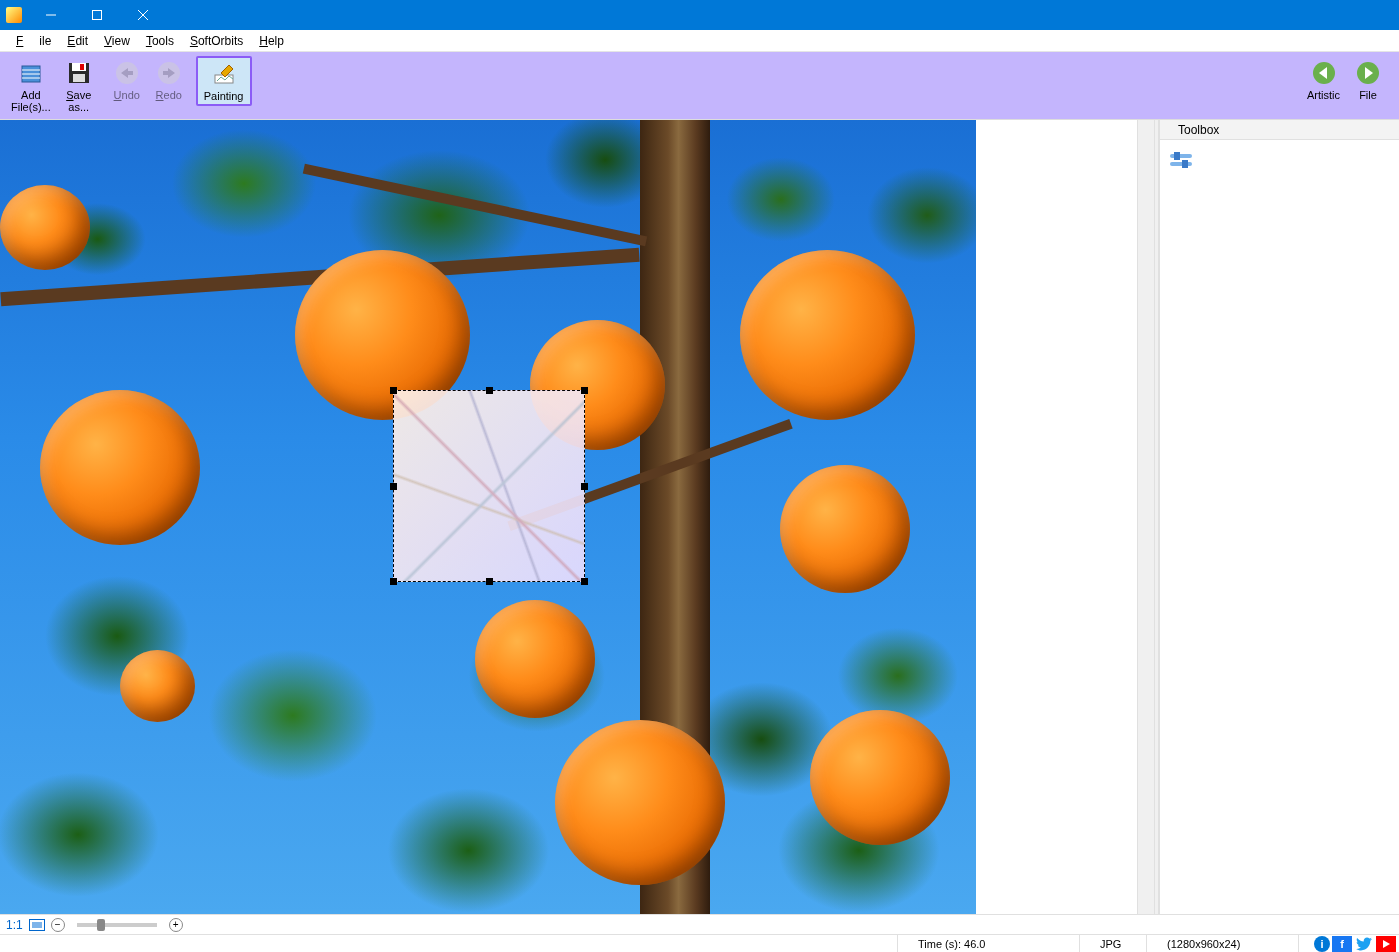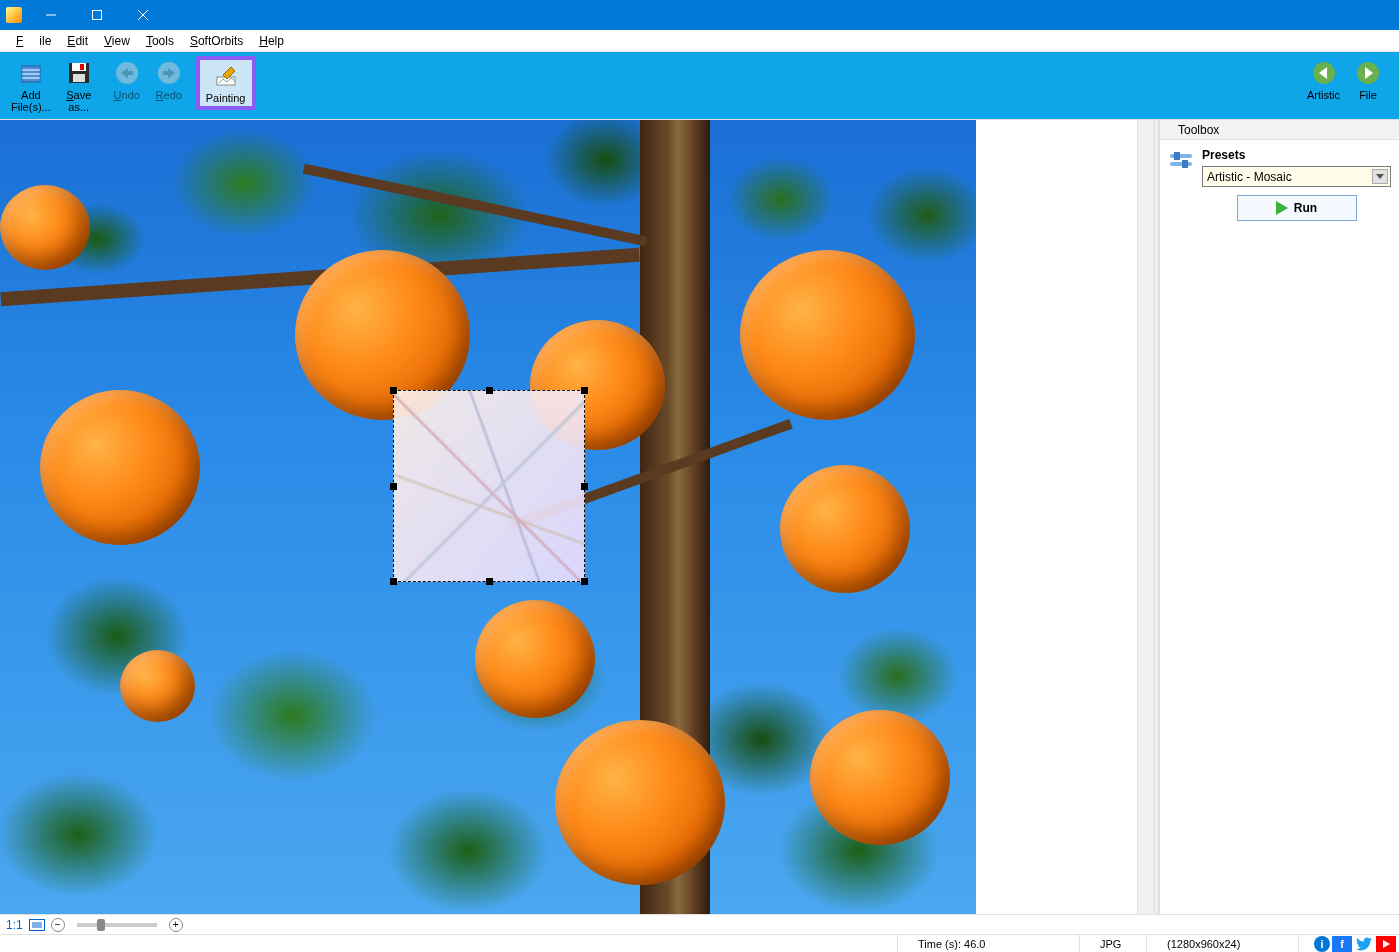--- a/index.html
+++ b/index.html
@@ -8,24 +8,24 @@
 .titlebar { height: 30px; background: #0078d7; color: #fff; display: flex; align-items: center; padding-left: 6px; }
 .titlebar-icon { width: 16px; height: 16px; margin-right: 6px; background: linear-gradient(135deg,#ff8,#f80); border-radius:2px; }
 .titlebar-text { flex: 1; font-size: 12px; }
 .win-controls { display: flex; height: 100%; }
 .win-btn { width: 46px; height: 100%; display:flex; align-items:center; justify-content:center; color:#fff; }
 
 .menubar { height: 22px; background: #fff; display:flex; align-items:center; padding-left: 8px; border-bottom: 1px solid #e5e5e5; }
 .menubar span { padding: 2px 8px; cursor:default; }
 .menubar span u { text-decoration: underline; }
 
-.toolbar { height: 68px; background:#0ea5e9; display:flex; align-items:flex-start; padding: 4px 4px 0; border-bottom:1px solid #ddd; }
+.toolbar { height: 68px; background:#c4b5fd; display:flex; align-items:flex-start; padding: 4px 4px 0; border-bottom:1px solid #ddd; }
 .tool-group { display:flex; }
 .tool-btn { display:flex; flex-direction:column; align-items:center; justify-content:center; padding:2px 6px 2px; border:1px solid transparent; border-radius:2px; cursor:pointer; min-width:36px; }
-.tool-btn.selected { border:4px solid #8b5cf6; background:#cde6f7; }
+.tool-btn.selected { border:2px solid #8b5cf6; background:#cde6f7; }
 .tool-btn.disabled { opacity:.5; cursor:default; }
 .tool-icon { width:28px; height:28px; margin-bottom:2px; display:flex; align-items:center; justify-content:center; }
 .tool-label { font-size:11px; line-height:12px; text-align:center; white-space:nowrap; }
 .toolbar-spacer { flex:1; }
 .nav-group { display:flex; align-items:flex-start; padding-right:6px; }
 
 .workspace { display:flex; height: calc(952px - 30px - 22px - 68px - 18px - 20px); position:relative; }
 .canvas-area { flex:1; background:#fff; position:relative; overflow:hidden; }
 .image-surface { width:976px; height:100%; position:relative; overflow:hidden; }
 
@@ -242,35 +242,20 @@
   </div>
   <div class="v-scroll"></div>
   <div class="v-splitter"></div>
   <div class="toolbox">
     <div class="toolbox-header">Toolbox</div>
     <div class="toolbox-body">
       <div class="settings-icon">
         <div class="slider-line"></div>
         <div class="slider-line"></div>
       </div>
-      <div class="presets-col">
-        <div class="presets-title">Presets</div>
-        <div class="preset-select">
-          <span>Artistic - Mosaic</span>
-          <span class="chev">
-              <svg width="8" height="6">
-                <path d="M0 0 L8 0 L4 5 Z" fill="#555"></path>
-              </svg>
-            </span>
-        </div>
-        <div class="run-btn">
-          <span class="run-arrow"></span>
-          <span>Run</span>
-        </div>
-      </div>
     </div>
   </div>
 </div>
 
 <div class="zoombar">
   <span class="zoom-label">1:1</span>
   <span class="fit-icon"></span>
   <span class="zoom-end">−</span>
   <div class="zoom-slider"></div>
   <span class="zoom-end">+</span>

